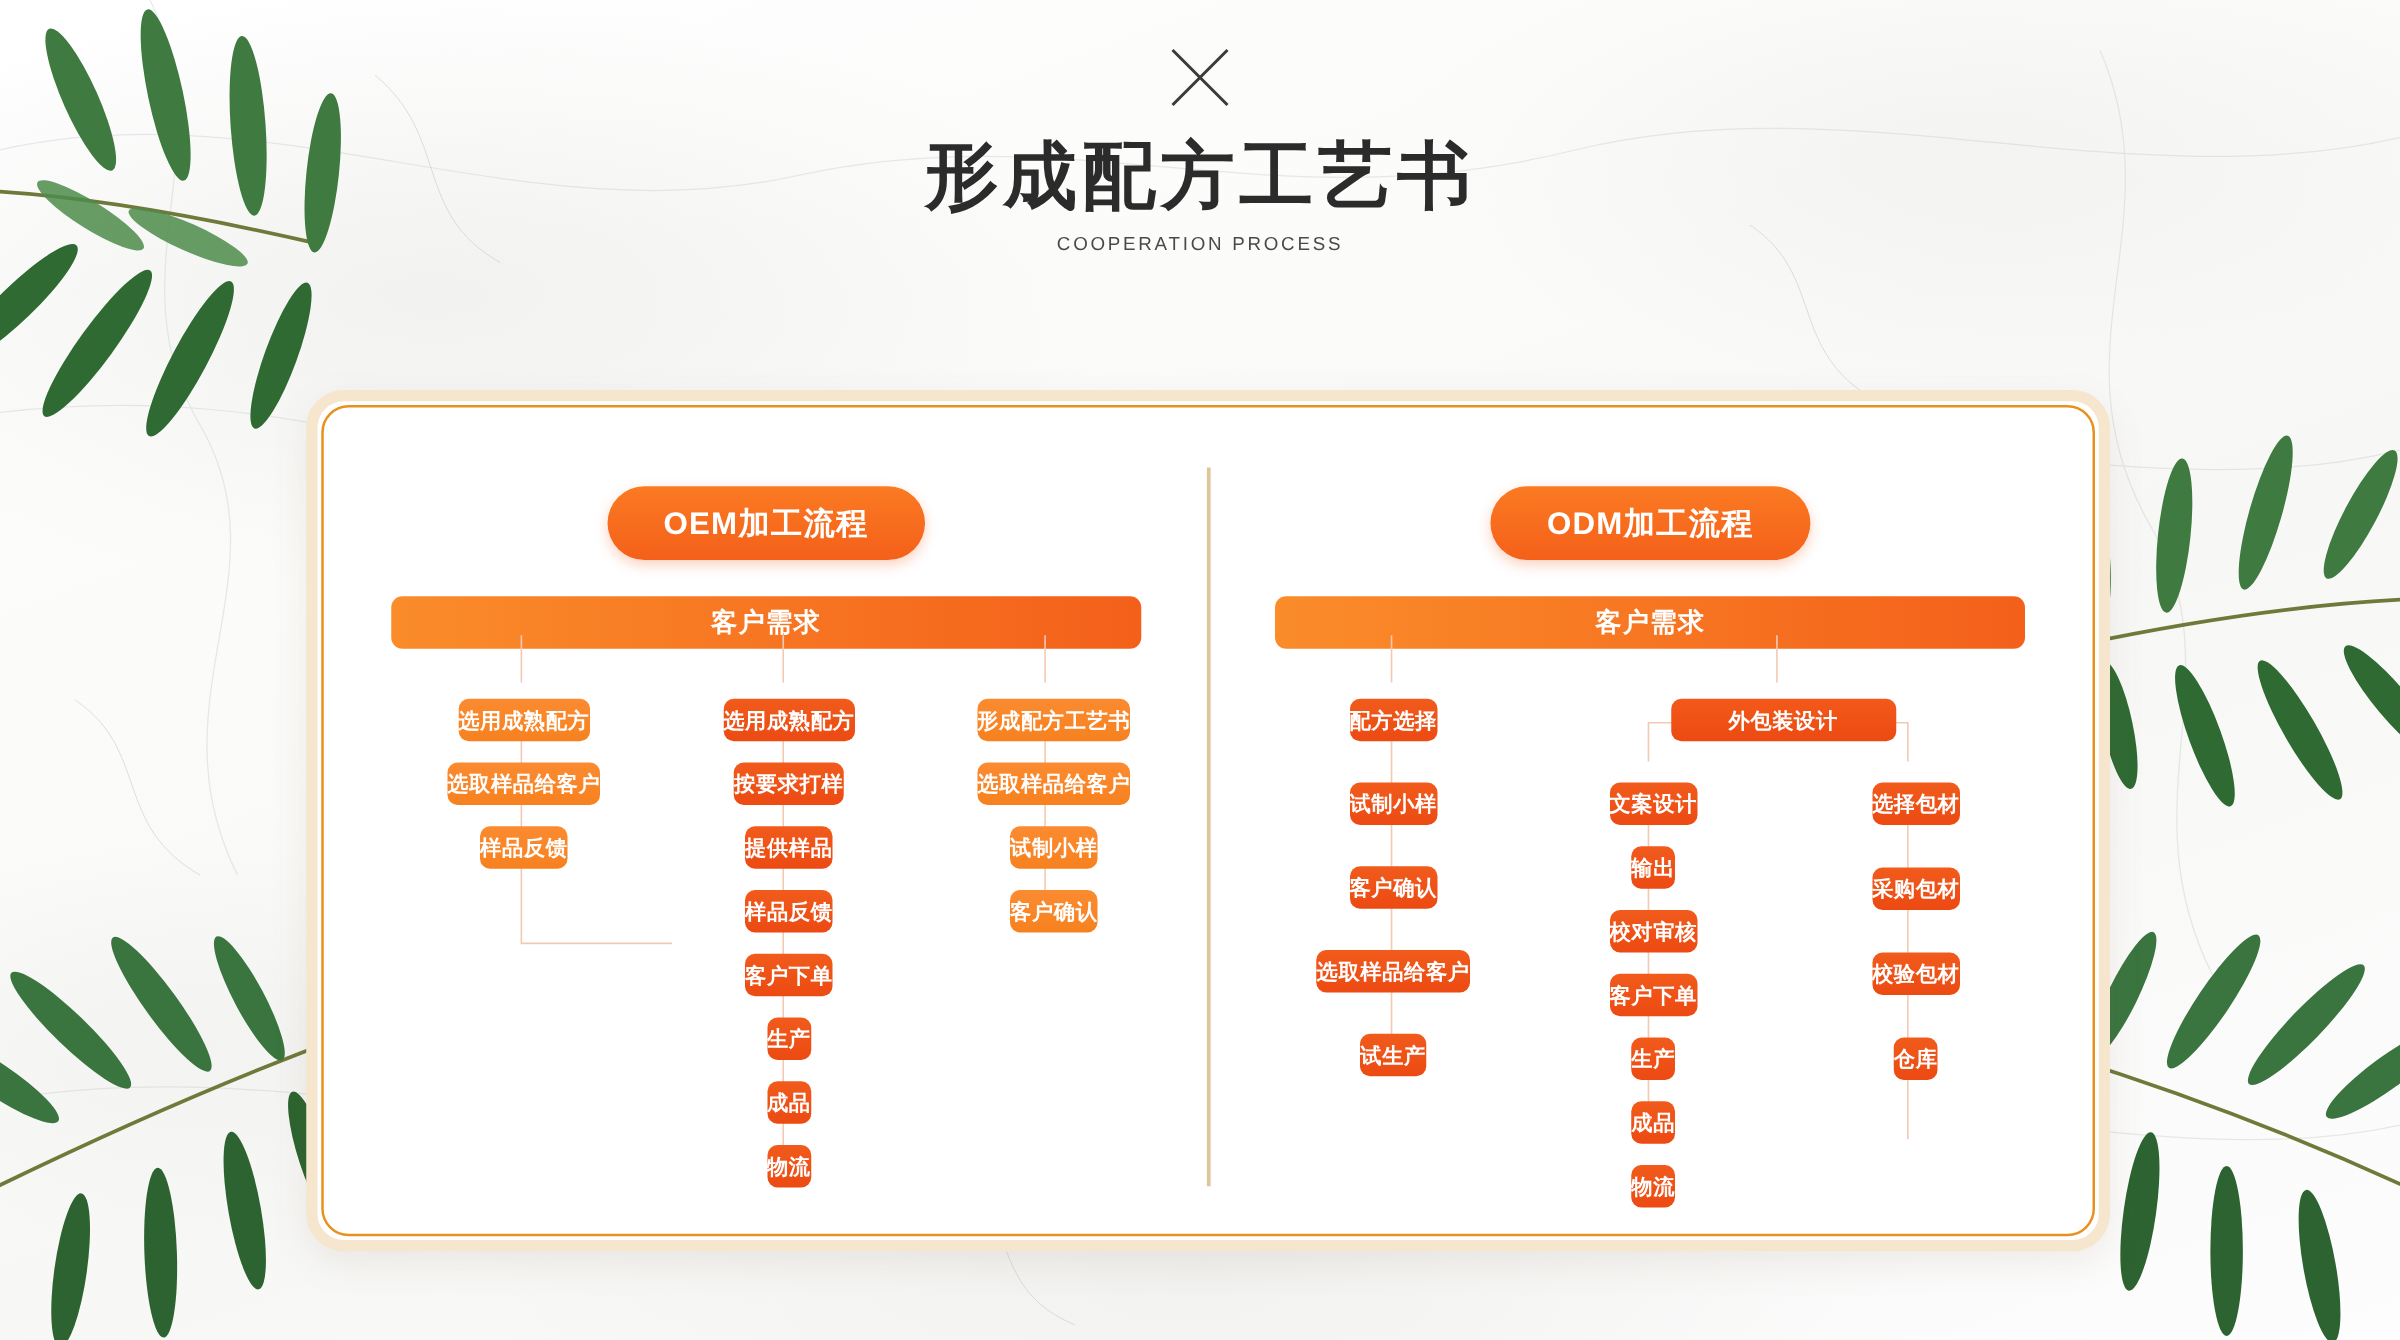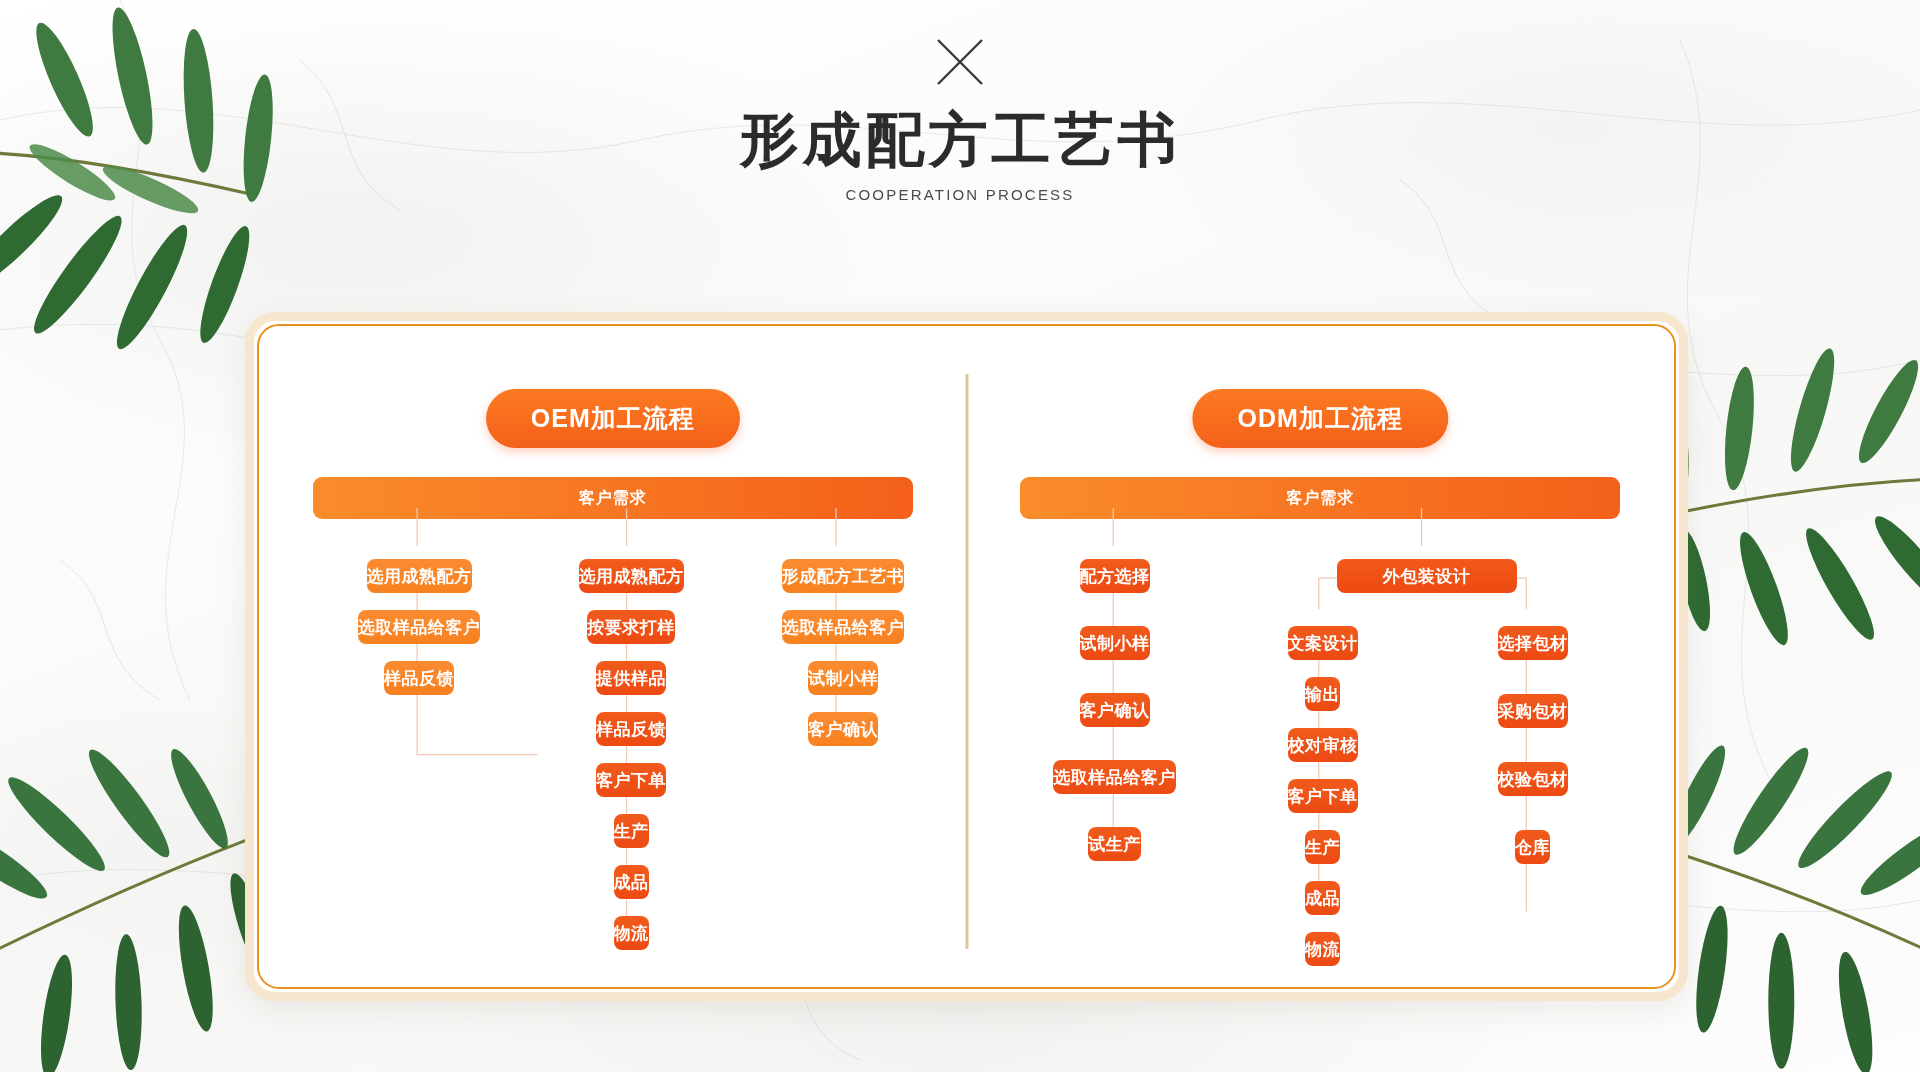--- a/index.html
+++ b/index.html
@@ -68,21 +68,21 @@
     position: absolute; top: 63px; left: 50%; transform: translateX(-50%);
     background: linear-gradient(180deg, #fb7a22 0%, #f4601a 100%);
     color: #fff; font-size: 25px; font-weight: 700; letter-spacing: 1px;
     padding: 13px 45px; border-radius: 40px; white-space: nowrap;
     box-shadow: 0 4px 10px rgba(240,90,20,.28);
   }
   .demand-bar {
     position: absolute; top: 151px; left: 50%; transform: translateX(-50%);
     width: 600px; height: 42px; border-radius: 9px;
     background: linear-gradient(90deg, #fa8c2a 0%, #f4601a 100%);
-    color: #fff; font-size: 16px; font-weight: 700; letter-spacing: 1px;
+    color: #fff; font-size: 21px; font-weight: 700; letter-spacing: 1px;
     display: flex; align-items: center; justify-content: center;
   }
 
   
   .connectors { position: absolute; inset: 0; pointer-events: none; }
   .connectors svg { width: 100%; height: 100%; }
 
   
   .col { position: absolute; display: flex; flex-direction: column; align-items: center; }
   .pill {

